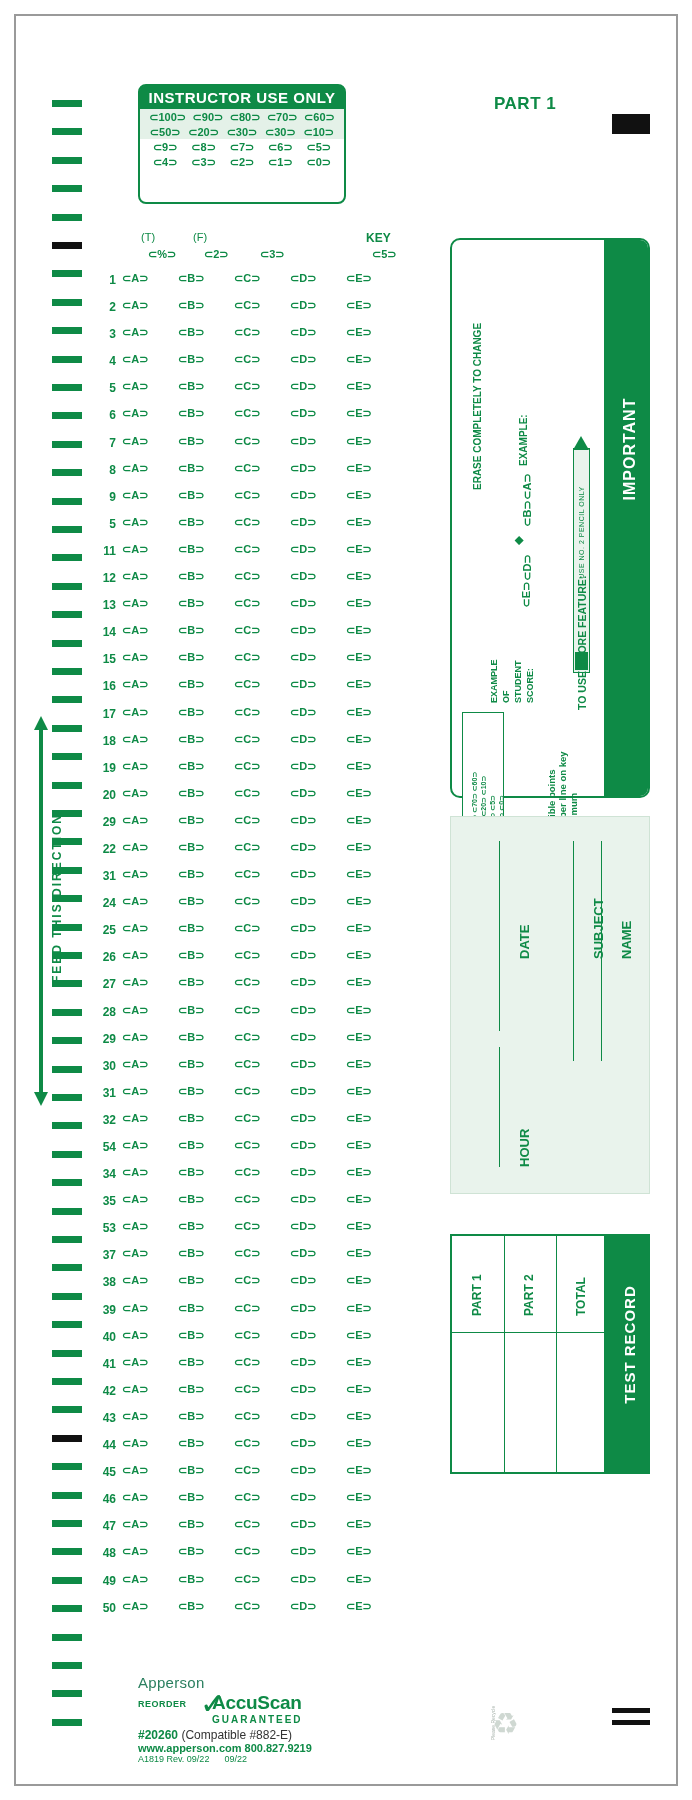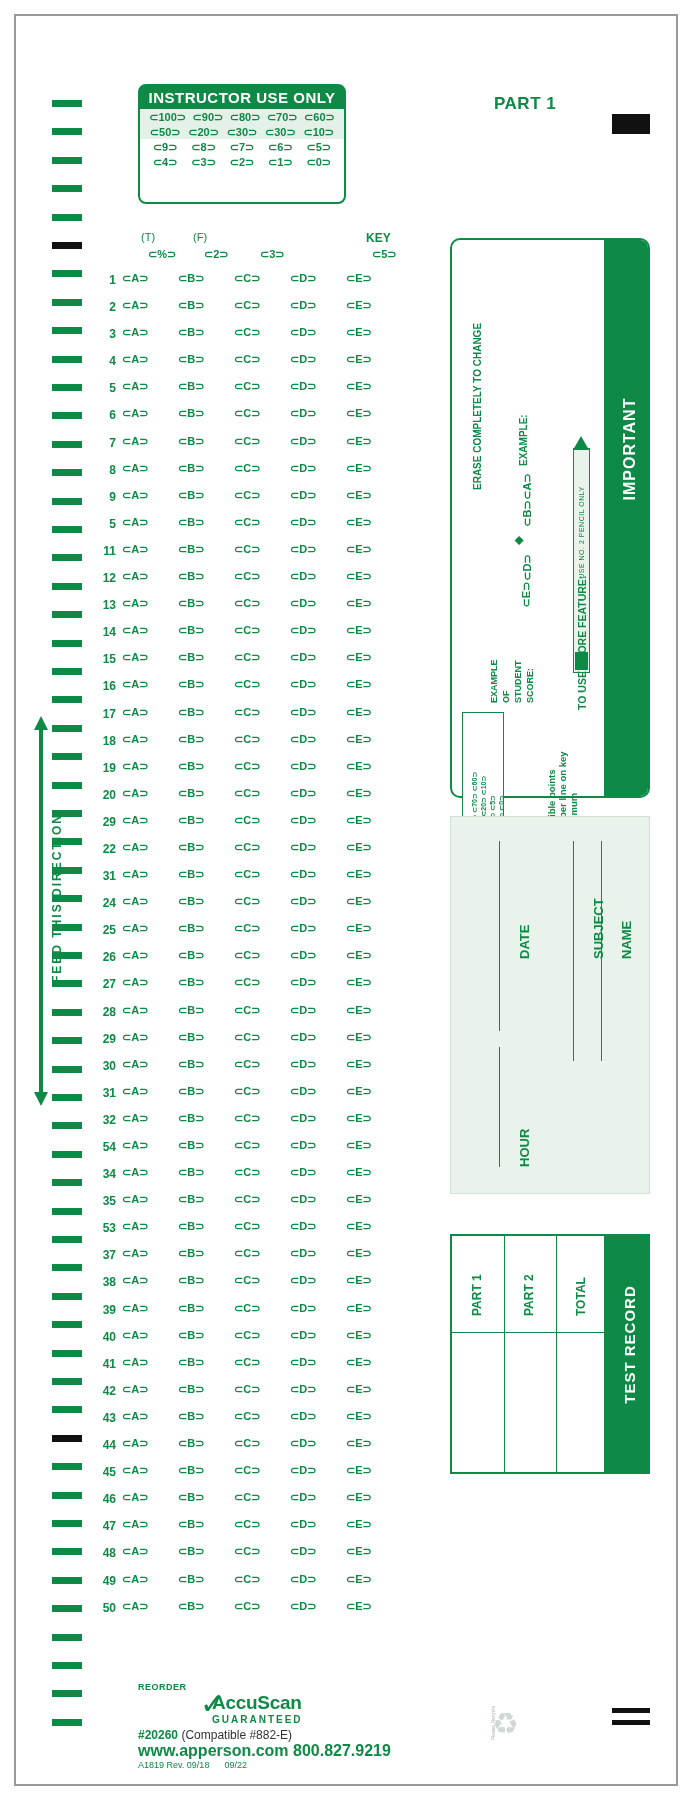--- a/index.html
+++ b/index.html
@@ -115,21 +115,21 @@
   #footer{position:absolute;left:122px;top:1658px;width:360px;}
   #apperson{font-size:15px;color:#2a7f5f;letter-spacing:0.3px;}
   #reorder{font-size:9px;font-weight:bold;color:#0e8a46;letter-spacing:0.5px;margin-top:8px;}
   #accuscan{position:absolute;left:74px;top:18px;}
   #accuscan .nm{font-size:19px;font-weight:bold;color:#0e8a46;letter-spacing:-0.3px;}
   #accuscan .gt{font-size:10px;font-weight:bold;color:#0e8a46;letter-spacing:2px;text-align:right;}
   #accuscan .chk{position:absolute;left:-12px;top:2px;font-size:30px;color:#0e8a46;line-height:20px;}
   #footlines{position:absolute;left:0;top:54px;}
   #footlines .l1{font-size:12px;color:#0e8a46;font-weight:bold;}
   #footlines .l1 span.reg{font-weight:normal;color:#333;}
-  #footlines .l2{font-size:16px;color:#0e8a46;font-weight:bold;}
+  #footlines .l2{font-size:11px;color:#0e8a46;font-weight:bold;}
   #footlines .l3{font-size:9px;color:#0e8a46;}
   #recycle{position:absolute;left:476px;top:1690px;width:50px;height:50px;color:#cfd8d2;font-size:30px;}
   #recycle .lbl{position:absolute;left:-16px;top:14px;font-size:5px;color:#aab5ae;transform:rotate(-90deg);white-space:nowrap;}
   #footmark1{position:absolute;left:596px;top:1692px;width:38px;height:5px;background:#111;}
   #footmark2{position:absolute;left:596px;top:1704px;width:38px;height:5px;background:#111;}
 </style>
 </head>
 <body>
 
 <div id="sheet">
@@ -817,34 +817,35 @@
           <div class="trlbl" style="left: 18px; top: 80px;">PART 1</div>
           <div class="trlbl" style="left: 70px; top: 80px;">PART 2</div>
           <div class="trcol" style="left: 52px;"></div>
           <div class="trlbl" style="left: 122px; top: 80px;">TOTAL</div>
           <div class="trcol" style="left: 104px;"></div>
           <div class="trhr" style="top: 96px;"></div>
         </div>
     </div>
 
     <div id="footer">
+      <div id="apperson">Apperson</div>
       <div id="reorder">REORDER</div>
       <div id="accuscan">
         <div class="chk">✓</div>
         <div class="nm">AccuScan</div>
         <div class="gt">GUARANTEED</div>
       </div>
       <div id="footlines">
         <div class="l1">
           <span>#20260</span>
           <span class="reg">(Compatible #882-E)</span>
         </div>
         <div class="l2">www.apperson.com 800.827.9219</div>
         <div class="l3">
-          <span>A1819  Rev. 09/18</span>
+          <span>A1819  Rev. 09/22</span>
           &nbsp;&nbsp;&nbsp;&nbsp;
           <span>09/22</span>
         </div>
       </div>
     </div>
 
     <div id="recycle">♻
       <div class="lbl">Please Recycle</div>
     </div>
     <div id="footmark1"></div>

